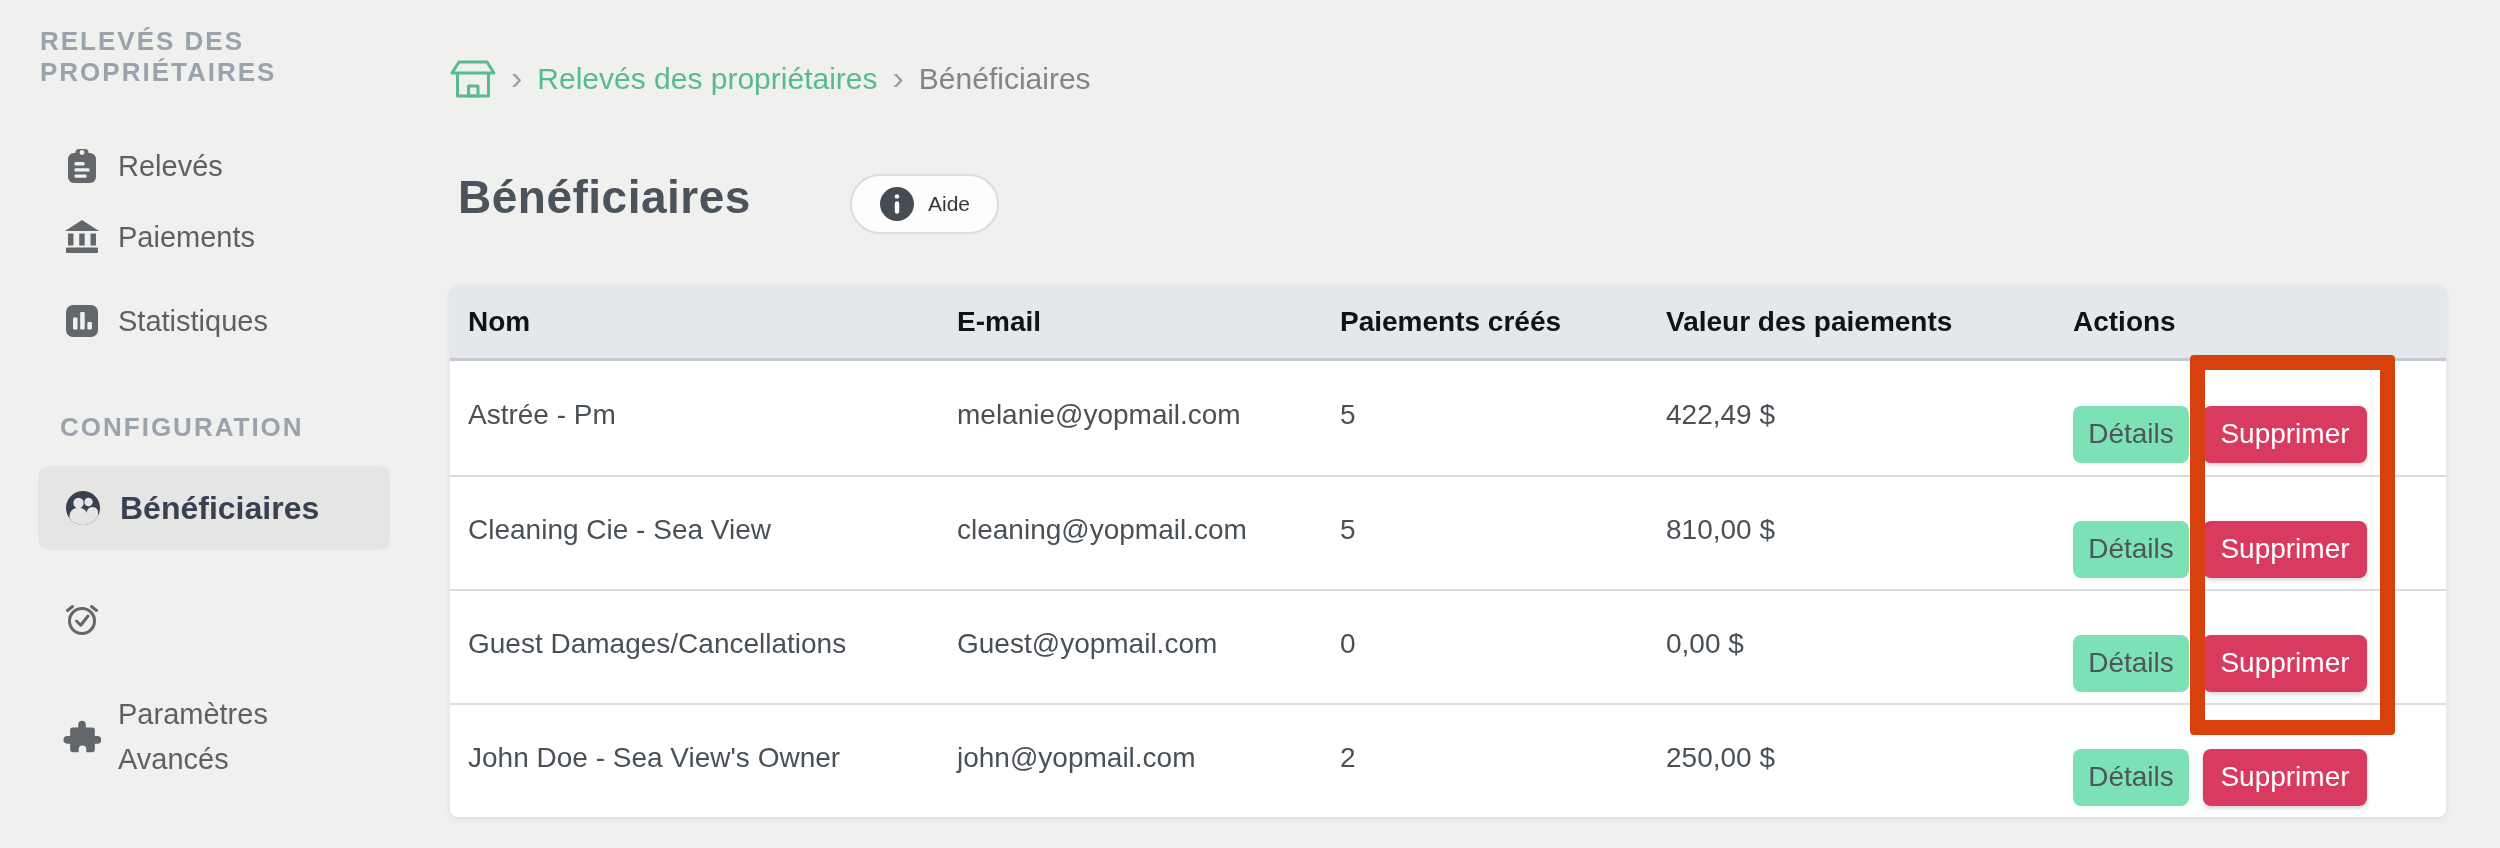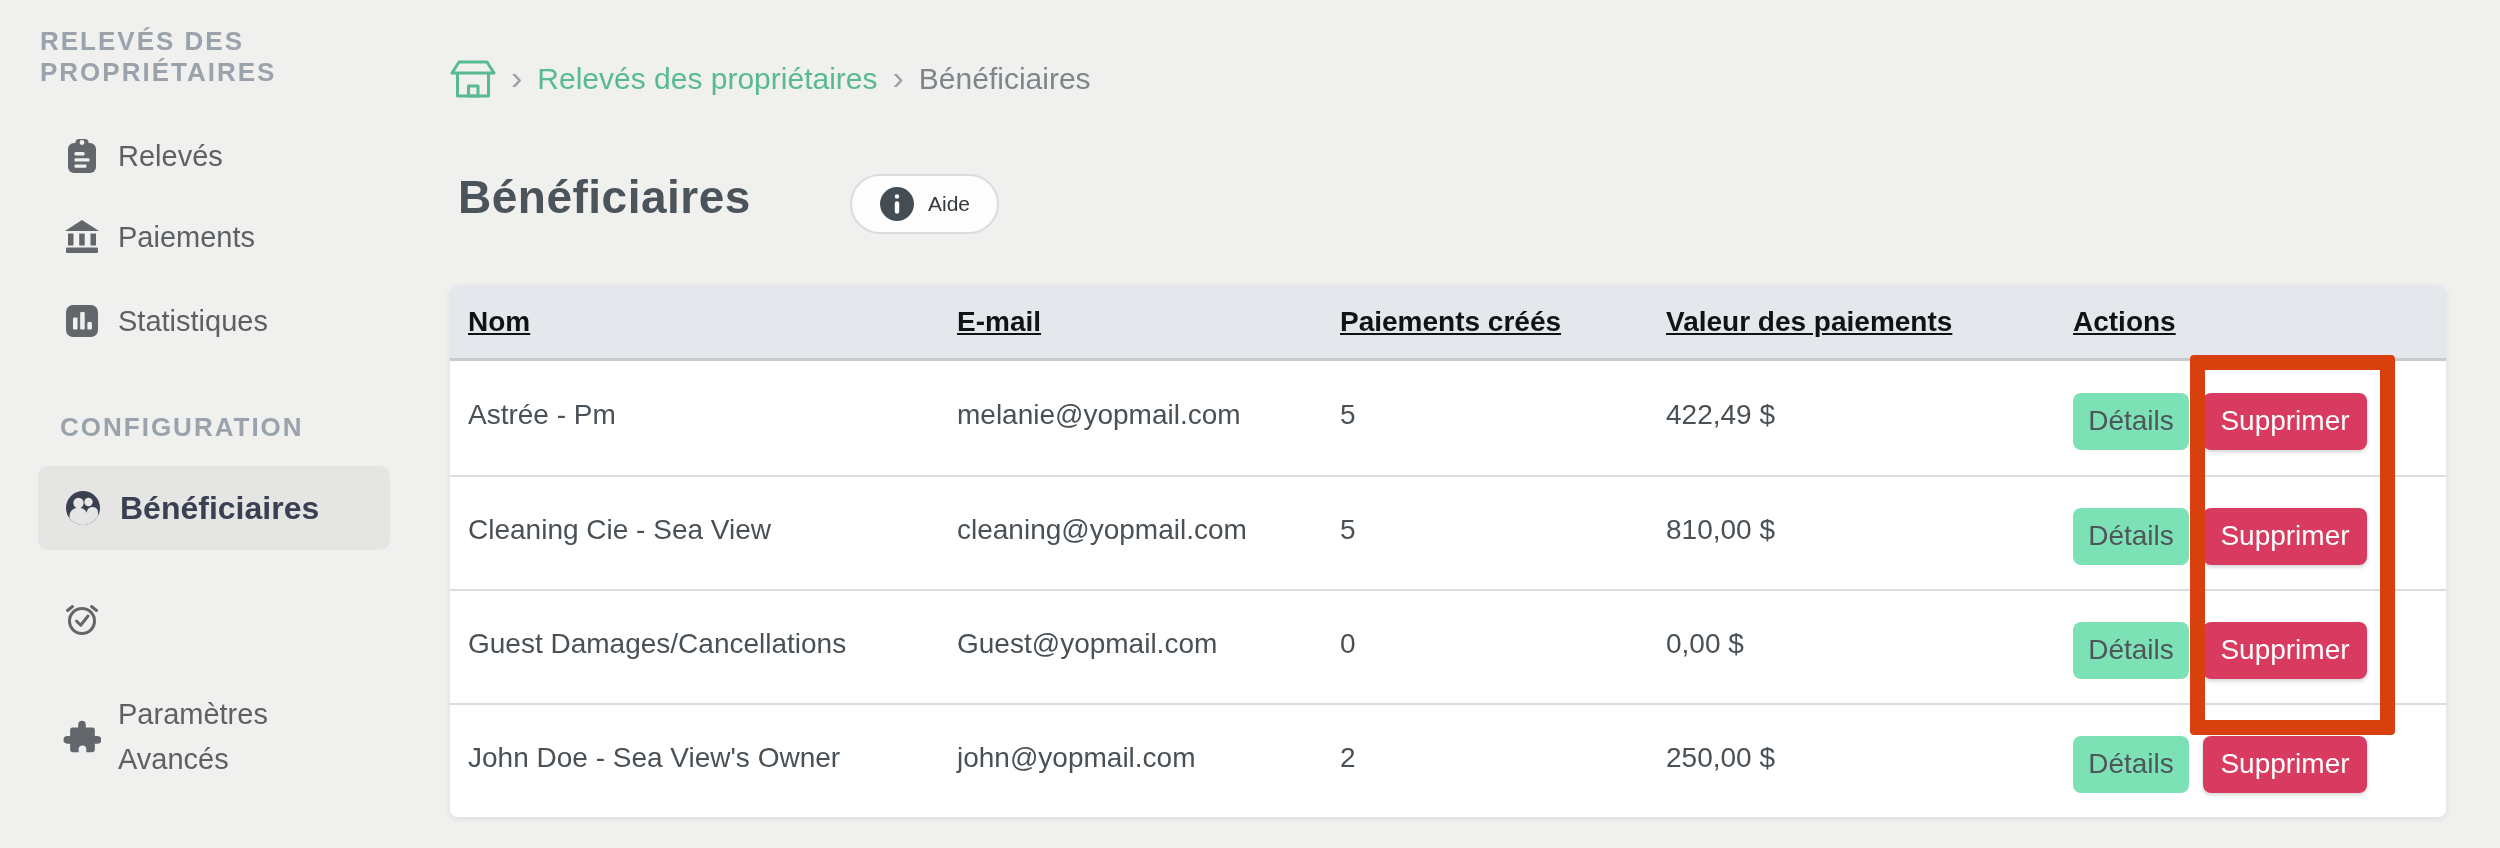--- a/index.html
+++ b/index.html
@@ -21,21 +21,21 @@
     letter-spacing:2px; color:#9aa2ab;
   }
   .sb-title.owner  { top:26px; }
   .sb-title.config { top:412px;margin-left:20px; }
   .side-item {
     position:absolute; left:63px; display:flex; align-items:center;
     font-size:29px; color:#5d6166; cursor:pointer;
   }
   .side-item .ic { flex:0 0 auto; width:38px; height:38px; color:#63676b; }
   .side-item .lbl { margin-left:17px; max-width:215px; line-height:45px; }
-  .item-releves      { top:134px; height:44px; }
+  .item-releves      { top:144px; height:44px; }
   .item-paiements    { top:215px; height:44px; }
   .item-statistiques { top:299px; height:44px; }
   .item-active {
     left:38px; top:466px; width:352px; height:84px;
     background:#e5e5e4; border-radius:10px; padding:0 0 0 25px;
   }
   .item-active .ic  { width:40px; height:40px; color:#394052; }
   .item-active .lbl { font-weight:bold; font-size:32px; color:#394052; max-width:260px; }
   .item-programmes  { top:572px; min-height:93px; }
   .item-parametres  { top:690px; min-height:93px; }
@@ -69,30 +69,30 @@
     position:absolute; left:450px; top:285px; width:1996px;
     background:#ffffff; border-radius:8px; overflow:hidden;
     box-shadow:0 2px 6px rgba(0,0,0,0.08);
   }
   .t-grid { display:grid; grid-template-columns:489px 383px 326px 407px 1fr; }
   .t-head {
     background:#e4e7ec; height:76px; border-bottom:3px solid #c7cacd;
   }
   .t-head .cell {
     font-weight:bold; font-size:28px; color:#101316;
-    display:flex; align-items:center; padding-left:18px;text-decoration:underline;
+    display:flex; align-items:center; padding-left:18px;
   }
   .t-row { height:114px; background:#fff; }
   .t-row + .t-row { border-top:2px solid #dadcdf; }
   .t-row .cell {
     font-size:28px; color:#495056;
     display:flex; align-items:center; padding-left:18px;
     position:relative; top:-3px;
   }
-  .t-row .cell.actions { top:3px; gap:14px; }
+  .t-row .cell.actions { top:16px; gap:14px; }
   .btn {
     height:57px; border:none; border-radius:8px; font-size:28px;
     font-family:"Liberation Sans", sans-serif; cursor:pointer;
     display:inline-flex; align-items:center; justify-content:center;
   }
   .btn-details { width:116px; background:#7ce2b6; color:#4e555b; }
   .btn-delete  { width:164px; background:#d93a5f; color:#ffffff;
                  box-shadow:0 2px 4px rgba(0,0,0,0.18); }
 
   

